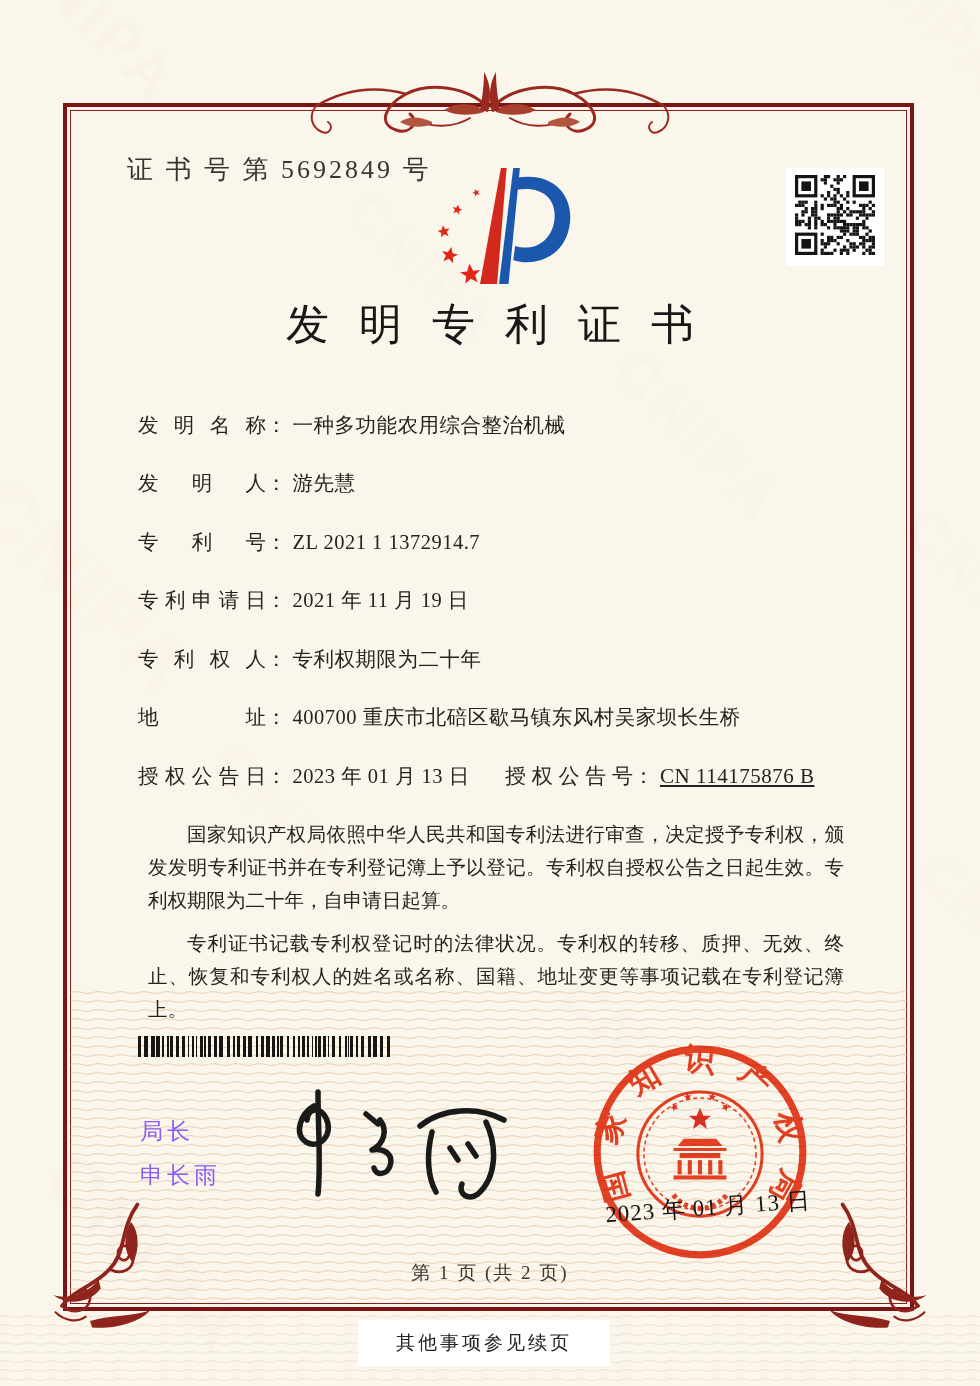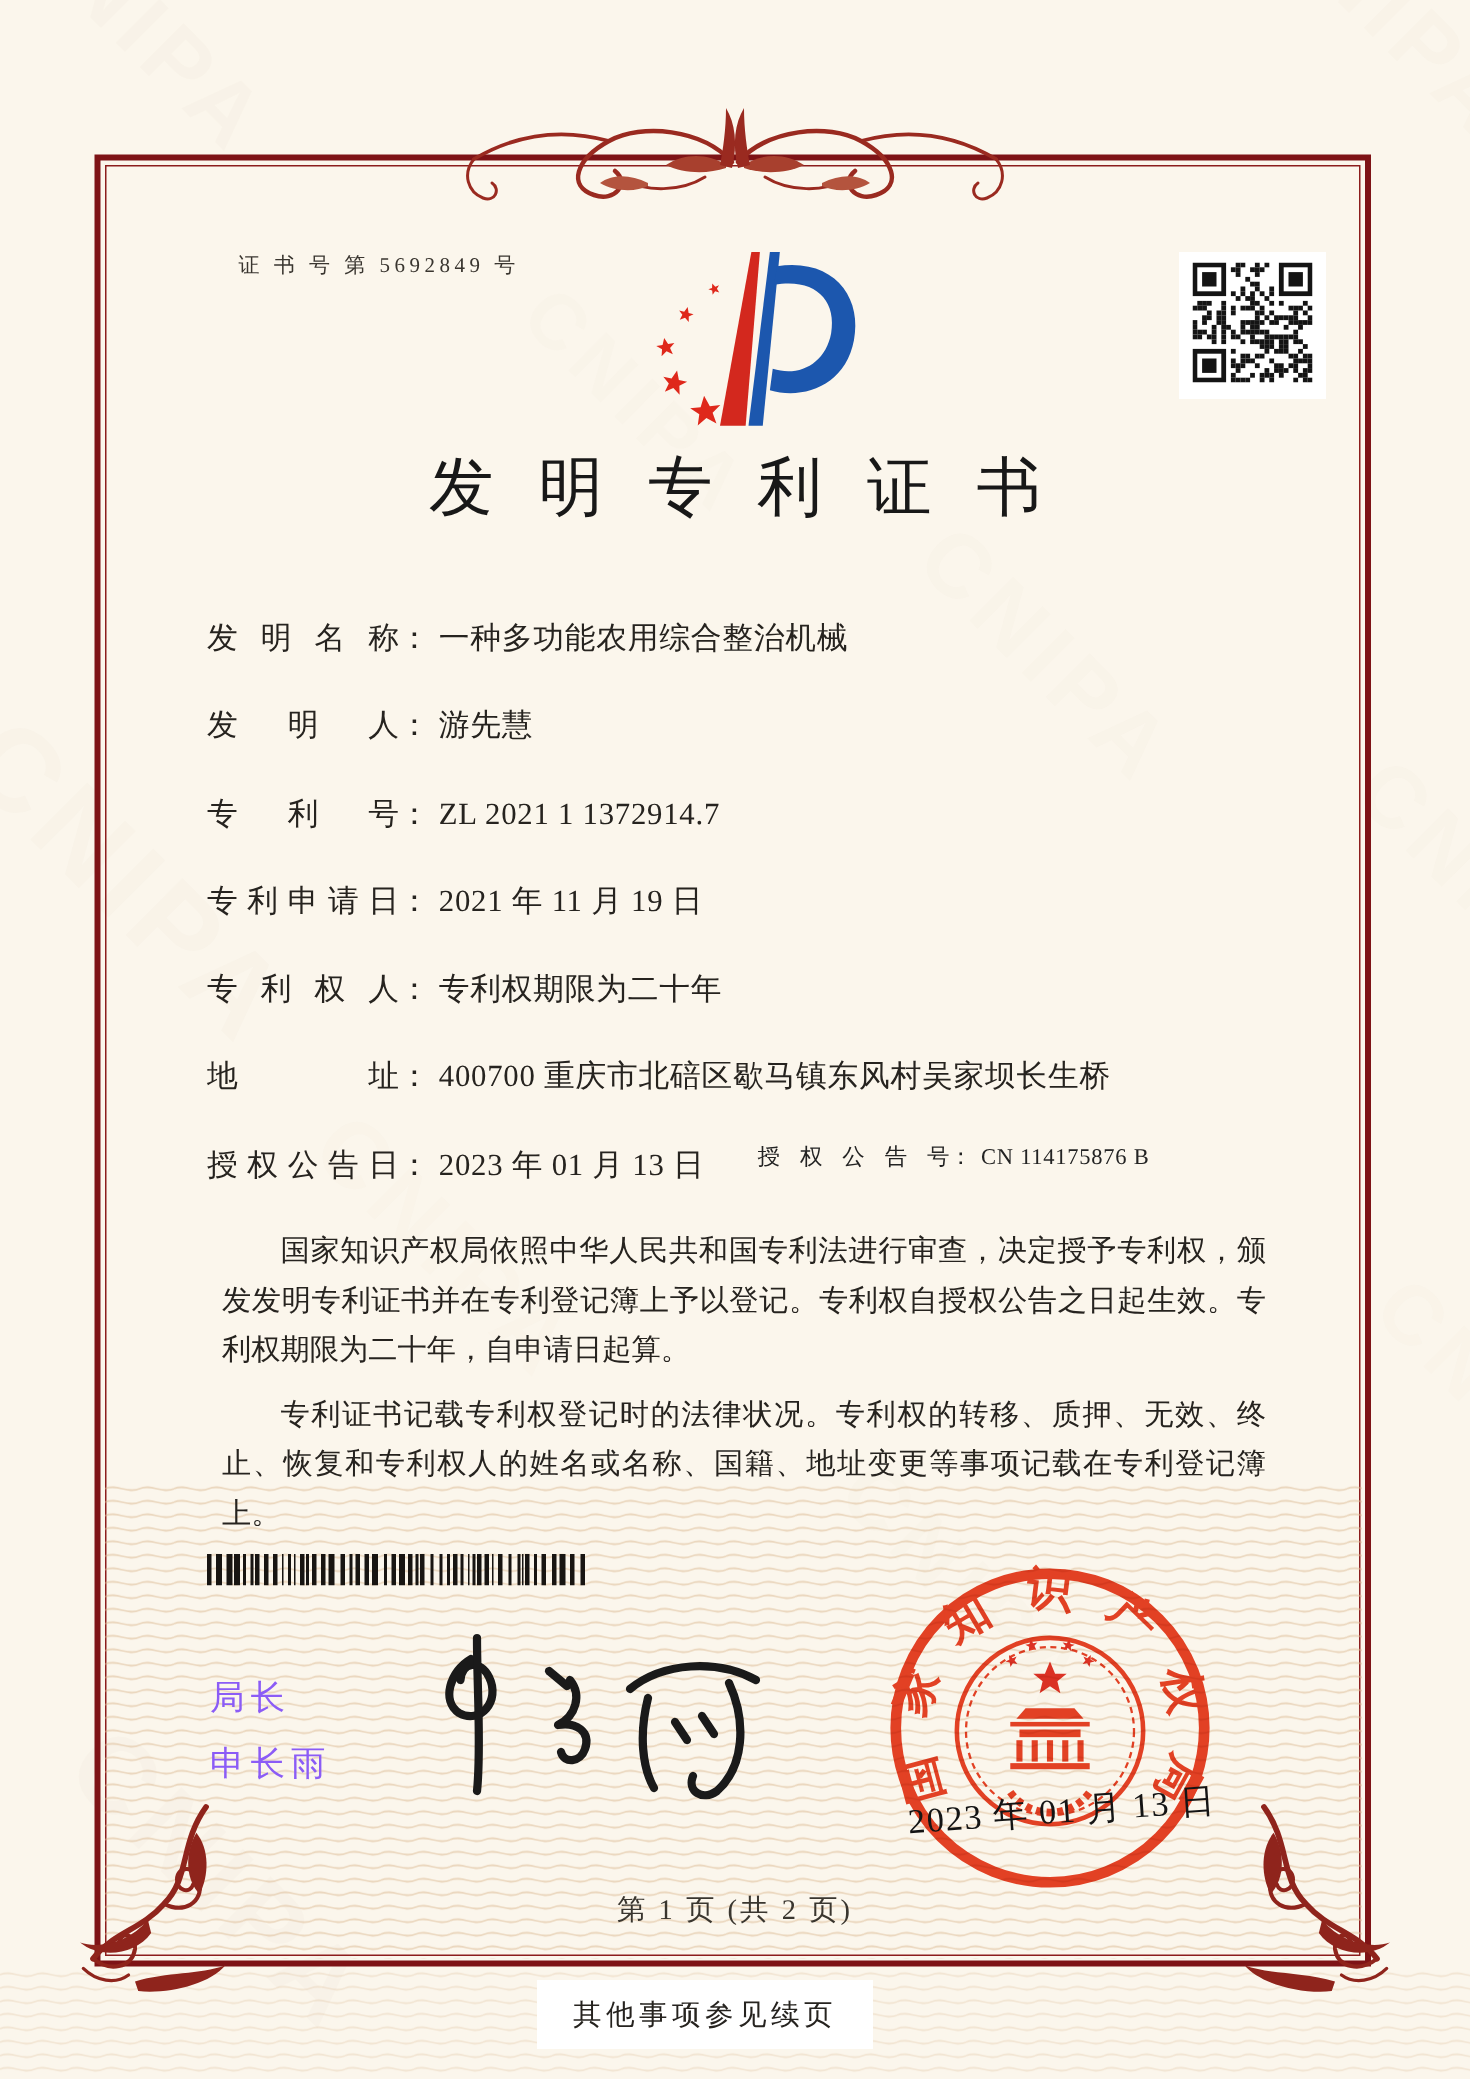--- a/index.html
+++ b/index.html
@@ -30,22 +30,22 @@
   }
   .frame::before{
     content:"";position:absolute;inset:3px;
     border:1.5px solid #8c1d1d;
   }
   .ornament{position:absolute;z-index:3;}
   
   .waveband{position:absolute;z-index:1;pointer-events:none;}
   
   .cert-no{
-    position:absolute;left:127px;top:168px;z-index:4;
-    font-size:14px;letter-spacing:3px;color:#39352f;margin-left:32px;
+    position:absolute;left:127px;top:152px;z-index:4;
+    font-size:26px;letter-spacing:3px;color:#39352f;
   }
   .logo{position:absolute;left:423px;top:156px;z-index:4;}
   .qr-box{
     position:absolute;left:786px;top:168px;width:98px;height:98px;
     background:#ffffff;z-index:4;display:flex;align-items:center;justify-content:center;
   }
   .cert-title{
     position:absolute;left:0;top:296px;width:980px;z-index:4;
     text-align:center;font-size:43px;font-weight:400;color:#181818;
     letter-spacing:30px;text-indent:30px;
@@ -54,21 +54,21 @@
     position:absolute;left:138px;z-index:4;
     font-size:20.5px;color:#26231f;white-space:nowrap;
   }
   .f-label{
     display:inline-block;width:128px;
     text-align:justify;text-align-last:justify;
     vertical-align:bottom;
   }
   .f-colon{display:inline-block;margin-right:6px;}
   .f-value{letter-spacing:0.5px;}
-  .grant-no{position:absolute;left:505px;top:762px;z-index:4;font-size:15px;white-space:nowrap;}
+  .grant-no{position:absolute;left:505px;top:762px;z-index:4;font-size:21px;white-space:nowrap;text-decoration:underline;}
   .para{
     position:absolute;left:138px;width:716px;z-index:4;
     font-size:19.5px;line-height:33px;text-align:justify;
     color:#26231f;
   }
   .para p{margin:10px;text-indent:2em;}
   .barcode{position:absolute;left:138px;top:1036px;z-index:5;}
   .officer{
     position:absolute;left:140px;z-index:5;
     font-family:Liberation Sans, sans-serif;
@@ -79,21 +79,21 @@
   .seal-date{
     position:absolute;left:598px;top:1192px;width:220px;z-index:7;
     text-align:center;font-size:23px;color:#141414;letter-spacing:1px;
     transform:rotate(-4deg);
   }
   .page-info{
     position:absolute;left:0;top:1260px;width:980px;z-index:4;
     text-align:center;font-size:19px;color:#3a362f;letter-spacing:2px;
   }
   .cont-note-box{
-    position:absolute;left:358px;top:1320px;width:224px;height:46px;z-index:4;
+    position:absolute;left:358px;top:1320px;width:252px;height:46px;z-index:4;
     background:#ffffff;display:flex;align-items:center;justify-content:center;
   }
   .cont-note{font-size:19px;color:#26231f;letter-spacing:3px;}
 </style>
 </head>
 <body>
 
 <div id="watermarks">
     <span class="wm" style="left: -12px; top: -18px; font-size: 60px; opacity: 0.2;">CNIPA</span>
     <span class="wm" style="left: 820px; top: -28px; font-size: 60px; opacity: 0.18;">CNIPA</span>

